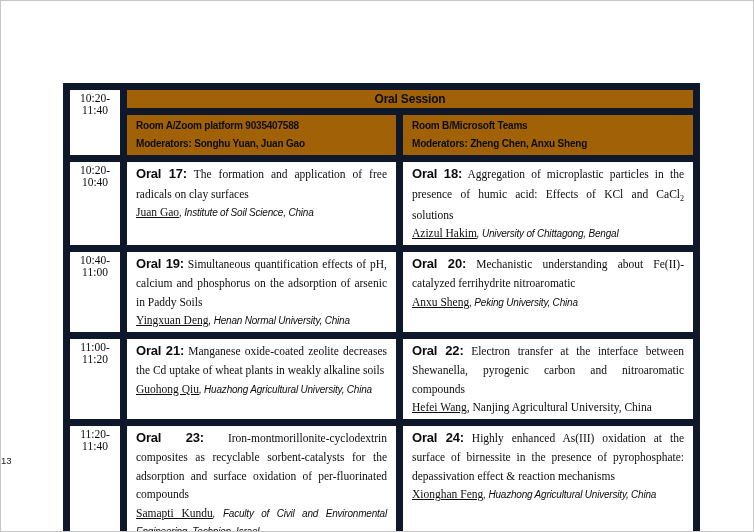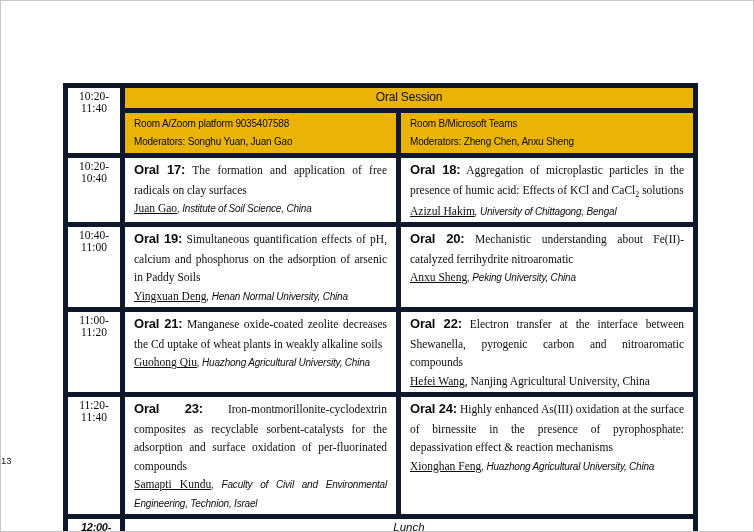--- a/index.html
+++ b/index.html
@@ -15,35 +15,35 @@
   }
   table.schedule{
     position:absolute;
     left:62px;top:82px;
     width:630px;
     table-layout:fixed;
     border-collapse:collapse;
     border:2px solid #000;
   }
   table.schedule td{
-    border:5px solid #0f172a;
+    border:7px solid #0f172a;
     padding:2px 9px;
     vertical-align:top;
     box-sizing:border-box;
   }
   td.timecell{
     text-align:center;
     vertical-align:middle;
     font-size:11.5px;
     padding:2px 1px;
   }
   td.hdr{
-    background:#eab308;
-    font-family:"Liberation Sans", sans-serif;
-    font-weight:normal;
+    background:#a16207;
+    font-family:"Liberation Sans", sans-serif;
+    font-weight:bold;
     letter-spacing:-0.2px;
   }
   td.session-title{
     text-align:center;
     vertical-align:middle;
     font-size:12px;
   }
   td.roomcell{ font-size:10px; vertical-align:middle; padding:3px 6px;}
   .room-line{ line-height:1.8; }
   td.entrycell{ font-size:11.5px; padding:3px 6px 4px 6px; }

